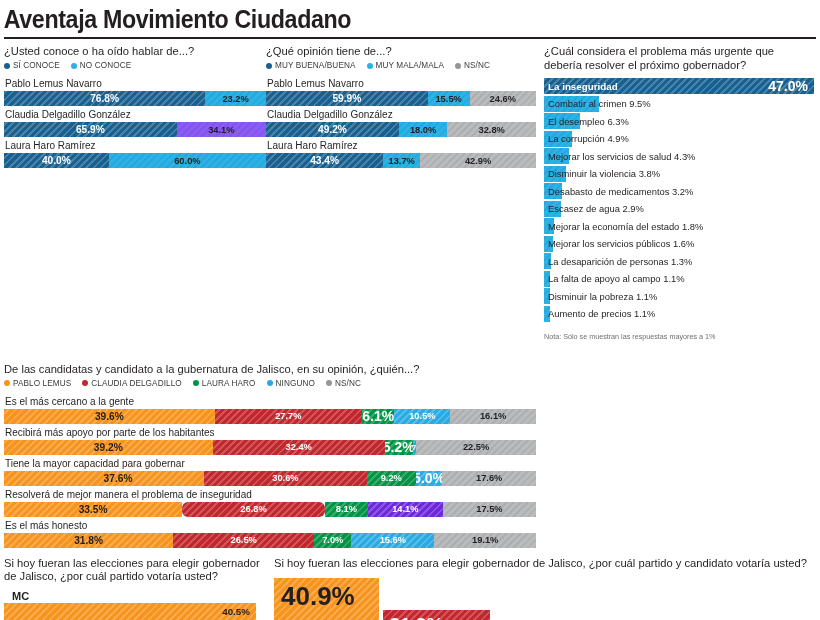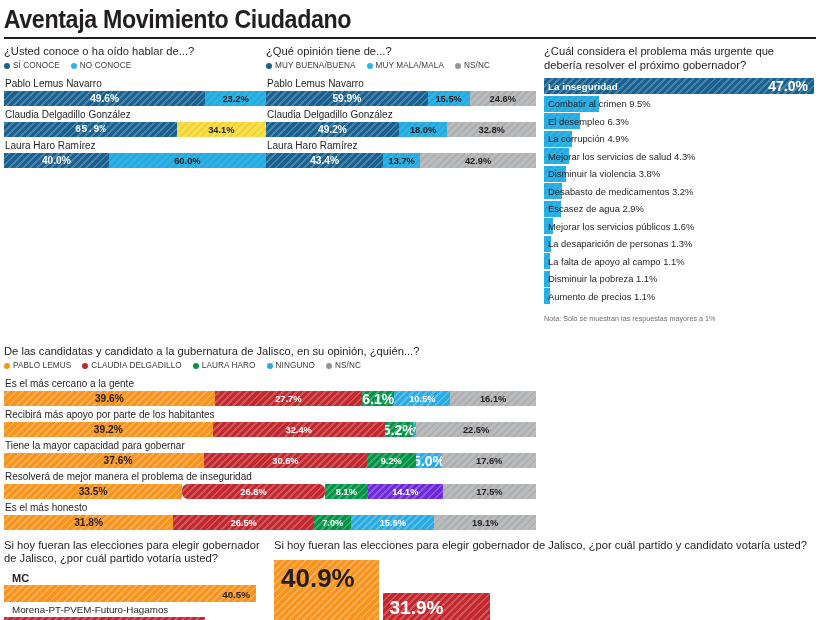--- a/index.html
+++ b/index.html
@@ -125,34 +125,34 @@
         <div class="legend-item">
           <span class="dot" style="background: rgb(43, 179, 232);"></span>
           <span>NO CONOCE</span>
         </div>
       </div>
     <div id="rows-conoce">
         <div class="bar-block">
           <div class="bar-name">Pablo Lemus Navarro</div>
           <div class="stack">
             <div class="seg hatch lead" style="flex-basis: 76.8%; background: rgb(23, 96, 143);">
-              <span style="color: rgb(255, 255, 255);">49.6%</span>
+              <span style="color: rgb(255, 255, 255);">76.8%</span>
             </div>
             <div class="seg hatch hatch-dark" style="flex-basis: 23.2%; background: rgb(43, 179, 232);">
               <span style="color: rgb(35, 31, 32);">23.2%</span>
             </div>
           </div>
         </div>
         <div class="bar-block">
           <div class="bar-name">Claudia Delgadillo González</div>
           <div class="stack">
-            <div class="seg hatch lead" style="flex-basis: 65.9%; background: rgb(23, 96, 143); font-family: Liberation Mono, monospace;">
+            <div class="seg hatch lead" style="flex-basis: 65.9%; background: rgb(23, 96, 143);">
               <span style="color: rgb(255, 255, 255);">65.9%</span>
             </div>
-            <div class="seg hatch hatch-dark" style="flex-basis: 34.1%; background: #fde047; align-items: center;">
+            <div class="seg hatch hatch-dark" style="flex-basis: 34.1%; background: #8b5cf6; align-items: center;">
               <span style="color: rgb(35, 31, 32);">34.1%</span>
             </div>
           </div>
         </div>
         <div class="bar-block">
           <div class="bar-name">Laura Haro Ramírez</div>
           <div class="stack">
             <div class="seg hatch lead" style="flex-basis: 40%; background: rgb(23, 96, 143);">
               <span style="color: rgb(255, 255, 255);">40.0%</span>
             </div>
@@ -254,20 +254,24 @@
           <div class="rank-bar hatch hatch-dark" style="width: 8.08511%; background: rgb(43, 179, 232);"></div>
           <div class="rank-label">Disminuir la violencia  3.8%</div>
         </div>
         <div class="rank-row">
           <div class="rank-bar hatch hatch-dark" style="width: 6.80851%; background: rgb(43, 179, 232);"></div>
           <div class="rank-label">Desabasto de medicamentos  3.2%</div>
         </div>
         <div class="rank-row">
           <div class="rank-bar hatch hatch-dark" style="width: 6.17021%; background: rgb(43, 179, 232);"></div>
           <div class="rank-label">Escasez de agua  2.9%</div>
+        </div>
+        <div class="rank-row">
+          <div class="rank-bar hatch hatch-dark" style="width: 3.82979%; background: rgb(43, 179, 232);"></div>
+          <div class="rank-label">Mejorar la economía del estado  1.8%</div>
         </div>
         <div class="rank-row">
           <div class="rank-bar hatch hatch-dark" style="width: 3.40426%; background: rgb(43, 179, 232);"></div>
           <div class="rank-label">Mejorar los servicios públicos  1.6%</div>
         </div>
         <div class="rank-row">
           <div class="rank-bar hatch hatch-dark" style="width: 2.76596%; background: rgb(43, 179, 232);"></div>
           <div class="rank-label">La desaparición de personas  1.3%</div>
         </div>
         <div class="rank-row">

